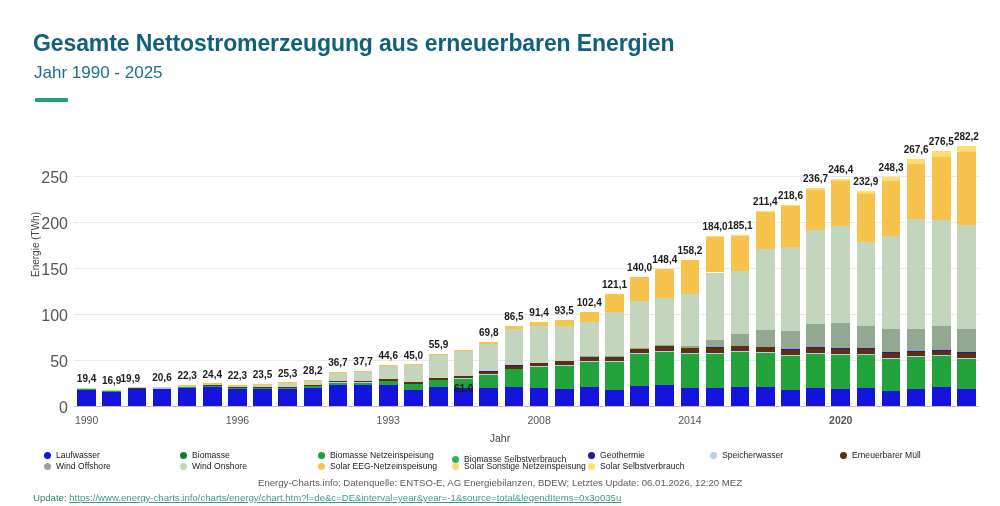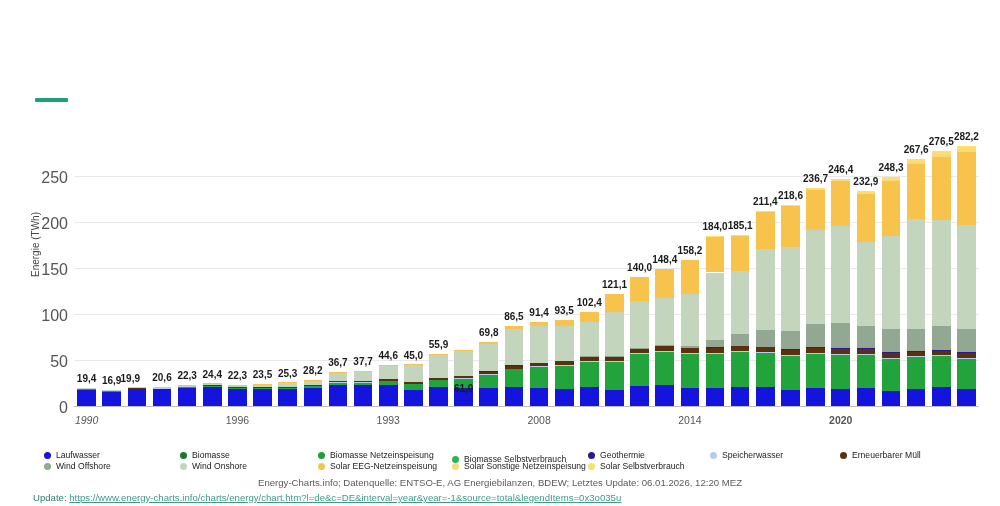--- a/index.html
+++ b/index.html
@@ -78,20 +78,22 @@
     font-size:9.6px;color:#3c8f7c;white-space:nowrap;
   }
   .source a{color:#3c9c88;text-decoration:underline;}
   .source .lbl{color:#2f7f6c;}
 </style>
 </head>
 <body>
 
 <div id="root">
 
+  <div class="title">Gesamte Nettostromerzeugung aus erneuerbaren Energien</div>
+  <div class="subtitle">Jahr 1990 - 2025</div>
   <div class="accent-rule"></div>
 
   <div class="ylabel">Energie (TWh)</div>
 
   <div id="plot">
       <div class="ytick" style="left: -42px; width: 36px; top: 251px;">0</div>
       <div class="gridline" style="top: 211.929px;"></div>
       <div class="ytick" style="left: -42px; width: 36px; top: 204.929px;">50</div>
       <div class="gridline" style="top: 165.857px;"></div>
       <div class="ytick" style="left: -42px; width: 36px; top: 158.857px;">100</div>
@@ -475,27 +477,28 @@
         <div class="seg" style="bottom: 53.6711px; height: 23.0416px; background: rgb(147, 168, 146);"></div>
         <div class="seg" style="bottom: 76.7126px; height: 104.566px; background: rgb(196, 213, 189);"></div>
         <div class="seg" style="bottom: 181.279px; height: 72.3634px; background: rgb(247, 195, 76);"></div>
         <div class="seg" style="bottom: 253.642px; height: 3.0537px; background: rgb(251, 217, 122);"></div>
         <div class="seg" style="bottom: 256.696px; height: 3.33131px; background: rgb(252, 224, 106);"></div>
       </div>
       <div class="barlabel" style="left: 874.129px; width: 36.6028px; top: -17.0271px;">282,2</div>
     </div>
 
   <div id="xticks-layer">
-      <div class="xtick" style="left: 66.5694px; width: 40px; text-align: center; font-style: italic;">1990</div>
+      <div class="xtick" style="left: 66.5694px; width: 40px; text-align: center;">1990</div>
       <div class="xtick" style="left: 217.403px; width: 40px; text-align: center;">1996</div>
       <div class="xtick" style="left: 368.236px; width: 40px; text-align: center;">1993</div>
       <div class="xtick" style="left: 519.069px; width: 40px; text-align: center;">2008</div>
       <div class="xtick" style="left: 669.903px; width: 40px; text-align: center;">2014</div>
       <div class="xtick" style="left: 820.736px; width: 40px; text-align: center; font-weight: bold;">2020</div>
     </div>
+  <div class="xlabel">Jahr</div>
 
   <div id="legend">
       <div class="lg" style="left: 44px; top: 0px;">
         <span class="dot" style="background: rgb(20, 20, 220);"></span>
         <span class="txt">Laufwasser</span>
       </div>
       <div class="lg" style="left: 44px; top: 11px;">
         <span class="dot" style="background: rgb(147, 168, 146);"></span>
         <span class="txt">Wind Offshore</span>
       </div>

